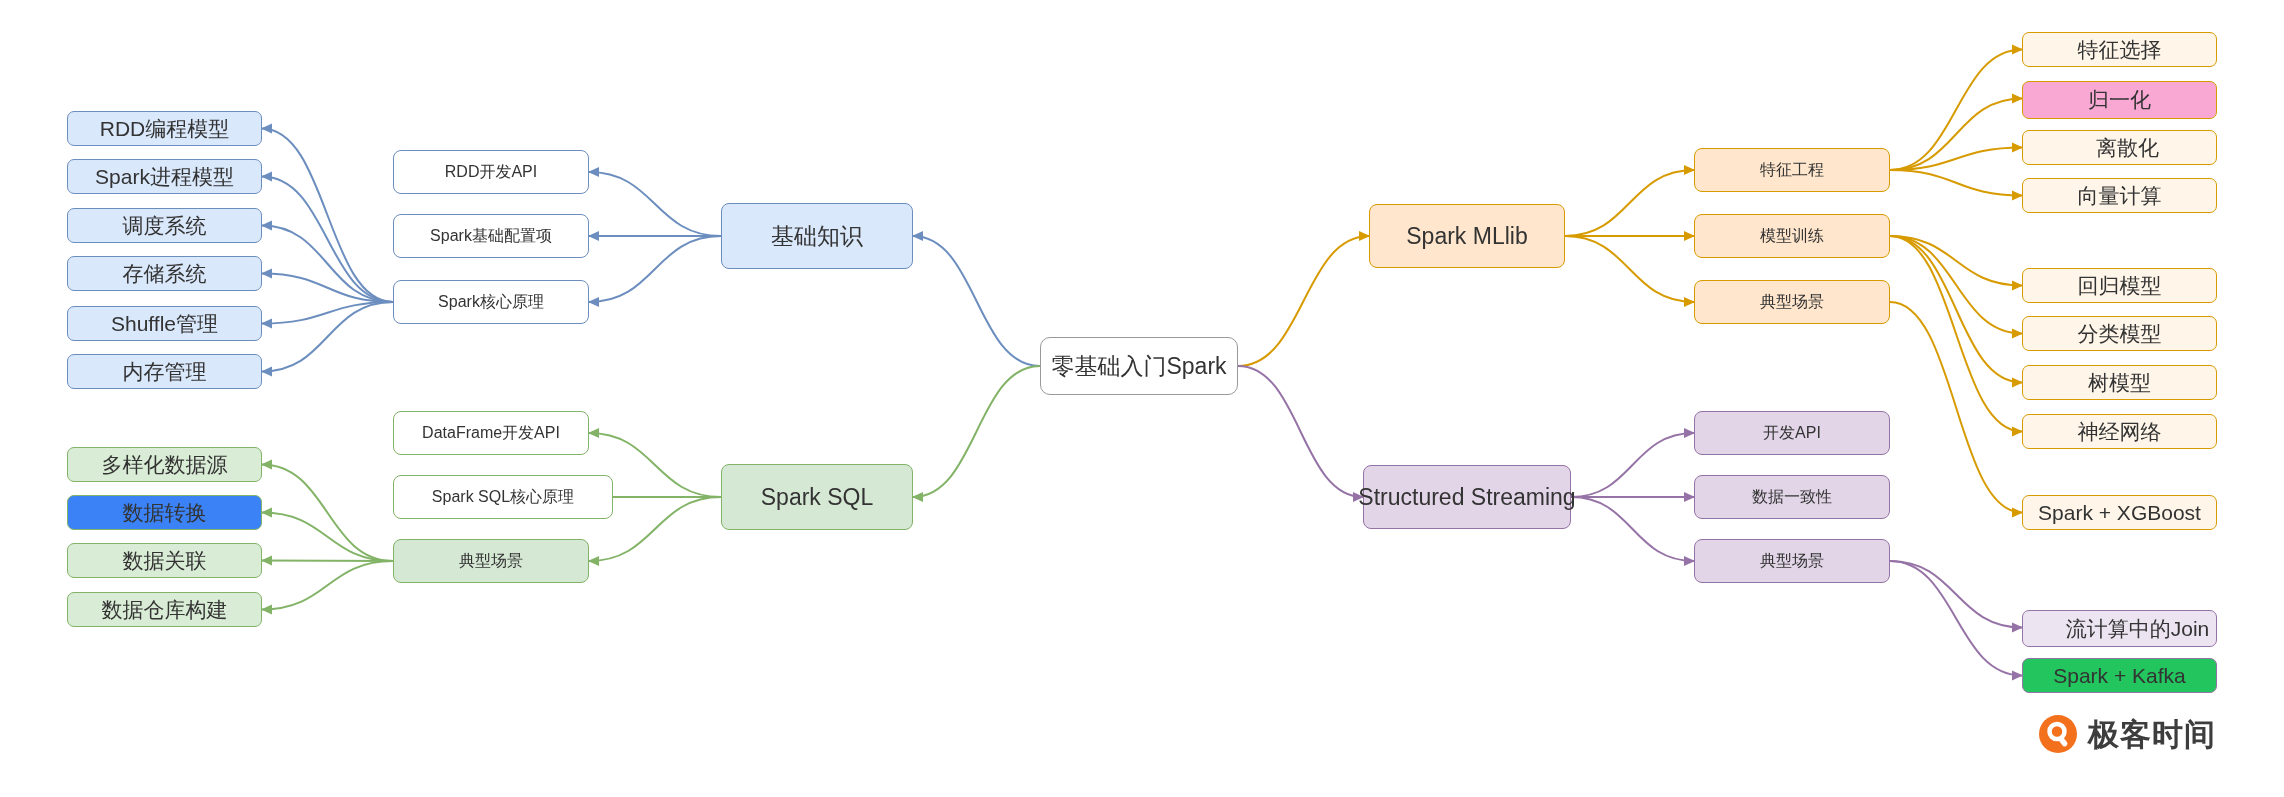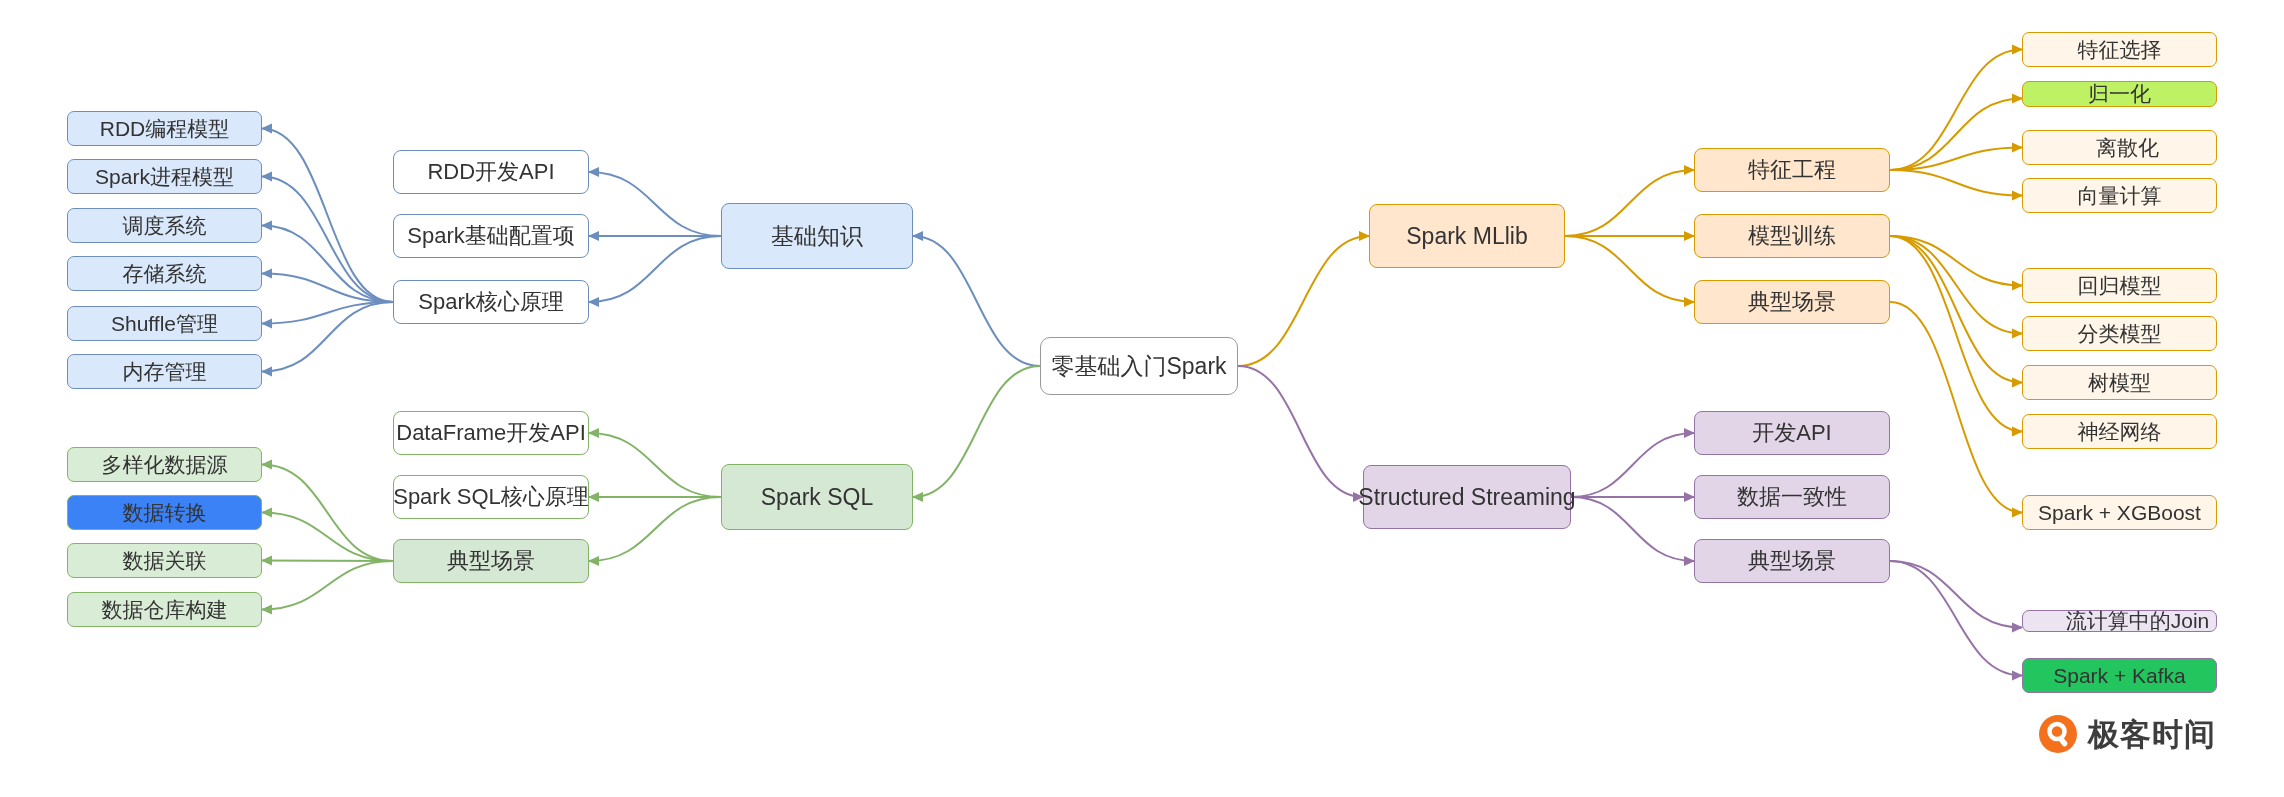--- a/index.html
+++ b/index.html
@@ -10,21 +10,21 @@
   #mindmap{position:relative;width:2284px;height:797px;overflow:hidden;background:#ffffff;}
   #edges{position:absolute;left:0;top:0;width:2284px;height:797px;}
   .node{
     position:absolute;box-sizing:border-box;
     border:1.6px solid #888;border-radius:8px;
     display:flex;align-items:center;justify-content:center;
     color:#333;white-space:nowrap;z-index:2;
   }
   .lv-root{border-radius:10px;font-size:23px;}
   .lv-branch{font-size:23px;}
-  .lv-sub{font-size:22px;}
+  .lv-sub{font-size:16px;}
   .lv-leaf{font-size:21px;border-radius:7px;}
   #logo{position:absolute;left:2038px;top:714px;display:flex;align-items:flex-start;gap:10px;z-index:3;}
   #logo .logo-text{font-size:31px;font-weight:bold;color:#3d3d3d;letter-spacing:1px;}
 </style>
 </head>
 <body>
 
 <div id="mindmap">
   <svg id="edges" xmlns="http://www.w3.org/2000/svg">
       <defs>
@@ -123,21 +123,21 @@
     </div>
     <div class="node lv-leaf" style="left: 67px; top: 354px; width: 195px; height: 35px; border-color: rgb(108, 142, 191); background: rgb(218, 232, 252);">
       <span>内存管理</span>
     </div>
     <div class="node lv-branch" style="left: 721px; top: 464px; width: 192px; height: 66px; border-color: rgb(130, 179, 102); background: rgb(213, 232, 212);">
       <span>Spark SQL</span>
     </div>
     <div class="node lv-sub" style="left: 393px; top: 411px; width: 196px; height: 44px; border-color: rgb(130, 179, 102); background: rgb(255, 255, 255);">
       <span>DataFrame开发API</span>
     </div>
-    <div class="node lv-sub" style="left: 393px; top: 475px; width: 196px; height: 44px; border-color: rgb(130, 179, 102); background: rgb(255, 255, 255);">
+    <div class="node lv-sub" style="left: 393px; top: 475px; width: 220px; height: 44px; border-color: rgb(130, 179, 102); background: rgb(255, 255, 255);">
       <span>Spark SQL核心原理</span>
     </div>
     <div class="node lv-sub" style="left: 393px; top: 539px; width: 196px; height: 44px; border-color: rgb(130, 179, 102); background: rgb(213, 232, 212);">
       <span>典型场景</span>
     </div>
     <div class="node lv-leaf" style="left: 67px; top: 447px; width: 195px; height: 35px; border-color: rgb(130, 179, 102); background: rgb(217, 236, 213);">
       <span>多样化数据源</span>
     </div>
     <div class="node lv-leaf" style="left: 67px; top: 495px; width: 195px; height: 35px; border-color: rgb(130, 179, 102); background: #3b82f6;">
       <span>数据转换</span>
@@ -156,21 +156,21 @@
     </div>
     <div class="node lv-sub" style="left: 1694px; top: 214px; width: 196px; height: 44px; border-color: rgb(215, 155, 0); background: rgb(255, 230, 204);">
       <span>模型训练</span>
     </div>
     <div class="node lv-sub" style="left: 1694px; top: 280px; width: 196px; height: 44px; border-color: rgb(215, 155, 0); background: rgb(255, 230, 204);">
       <span>典型场景</span>
     </div>
     <div class="node lv-leaf" style="left: 2022px; top: 32px; width: 195px; height: 35px; border-color: rgb(215, 155, 0); background: rgb(255, 246, 233);">
       <span>特征选择</span>
     </div>
-    <div class="node lv-leaf" style="left: 2022px; top: 81px; width: 195px; height: 26px; border-color: rgb(215, 155, 0); background: #bef264;">
+    <div class="node lv-leaf" style="left: 2022px; top: 81px; width: 195px; height: 38px; border-color: rgb(215, 155, 0); background: #f9a8d4;">
       <span>归一化</span>
     </div>
     <div class="node lv-leaf" style="left: 2022px; top: 130px; width: 195px; height: 35px; border-color: rgb(215, 155, 0); background: rgb(255, 246, 233); padding-left: 16px;">
       <span>离散化</span>
     </div>
     <div class="node lv-leaf" style="left: 2022px; top: 178px; width: 195px; height: 35px; border-color: rgb(215, 155, 0); background: rgb(255, 246, 233);">
       <span>向量计算</span>
     </div>
     <div class="node lv-leaf" style="left: 2022px; top: 268px; width: 195px; height: 35px; border-color: rgb(215, 155, 0); background: rgb(255, 246, 233);">
       <span>回归模型</span>
@@ -192,19 +192,19 @@
     </div>
     <div class="node lv-branch" style="left: 1363px; top: 465px; width: 208px; height: 64px; border-color: rgb(150, 115, 166); background: rgb(225, 213, 231);">
       <span>Structured Streaming</span>
     </div>
     <div class="node lv-sub" style="left: 1694px; top: 475px; width: 196px; height: 44px; border-color: rgb(150, 115, 166); background: rgb(225, 213, 231);">
       <span>数据一致性</span>
     </div>
     <div class="node lv-sub" style="left: 1694px; top: 539px; width: 196px; height: 44px; border-color: rgb(150, 115, 166); background: rgb(225, 213, 231);">
       <span>典型场景</span>
     </div>
-    <div class="node lv-leaf" style="left: 2022px; top: 610px; width: 195px; height: 22px; border-color: rgb(150, 115, 166); background: rgb(237, 228, 242); padding-left: 36px;">
+    <div class="node lv-leaf" style="left: 2022px; top: 610px; width: 195px; height: 37px; border-color: rgb(150, 115, 166); background: rgb(237, 228, 242); padding-left: 36px;">
       <span>流计算中的Join</span>
     </div>
     <div class="node lv-leaf" style="left: 2022px; top: 658px; width: 195px; height: 35px; border-color: rgb(150, 115, 166); background: #22c55e;">
       <span>Spark + Kafka</span>
     </div>
   </div>
 
 </body></html>

